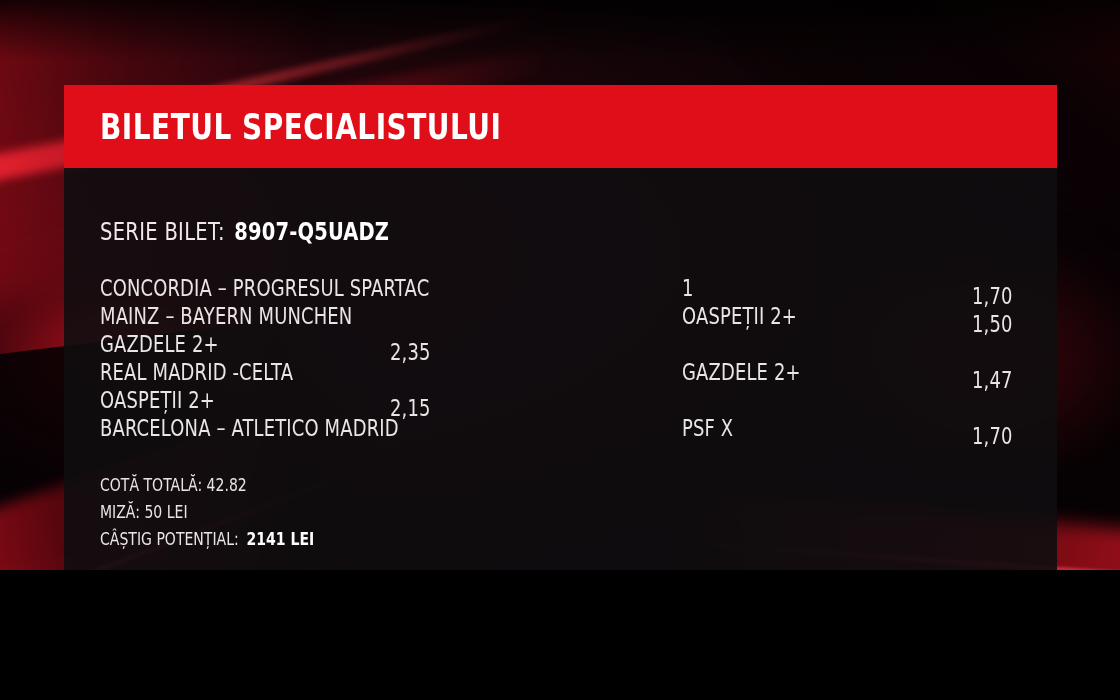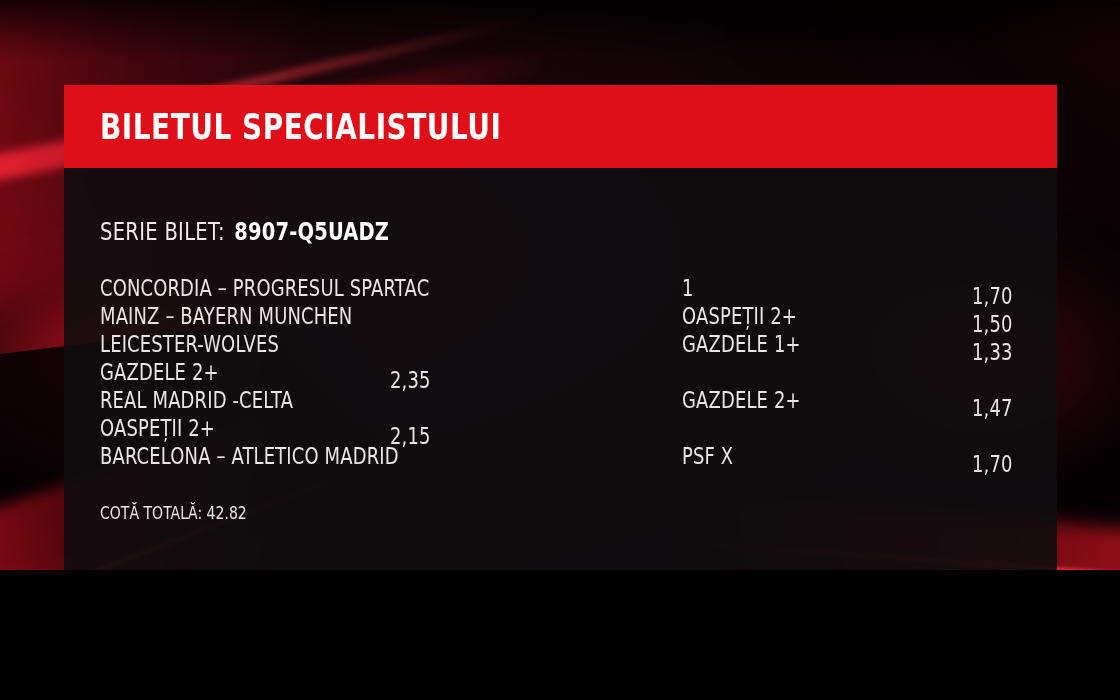--- a/index.html
+++ b/index.html
@@ -282,25 +282,20 @@
           <div class="col-bet"><span class="cond">1</span></div>
           <div class="col-odd"><span class="cond">1,70</span></div>
         </div>
 
         <div class="match-row">
           <div class="col-event"><span class="cond">MAINZ – BAYERN MUNCHEN</span></div>
           <div class="col-bet"><span class="cond">OASPEȚII 2+</span></div>
           <div class="col-odd"><span class="cond">1,50</span></div>
         </div>
 
-        <div class="match-row">
-          <div class="col-event"><span class="cond">LEICESTER-WOLVES</span></div>
-          <div class="col-bet"><span class="cond">GAZDELE 1+</span></div>
-          <div class="col-odd"><span class="cond">1,33</span></div>
-        </div>
 
         <div class="match-row">
           <div class="col-bet"><span class="cond">GAZDELE 2+</span></div>
           <div class="col-odd"><span class="cond">2,35</span></div>
         </div>
 
         <div class="match-row">
           <div class="col-event"><span class="cond">REAL MADRID -CELTA</span></div>
           <div class="col-bet"><span class="cond">GAZDELE 2+</span></div>
           <div class="col-odd"><span class="cond">1,47</span></div>
@@ -316,20 +311,28 @@
           <div class="col-bet"><span class="cond">PSF X</span></div>
           <div class="col-odd"><span class="cond">1,70</span></div>
         </div>
 
       </div>
 
       <div class="summary">
         <div class="sum-row">
           <span class="cond">COTĂ TOTALĂ: 42.82</span>
         </div>
+        <div class="sum-row">
+          <span class="cond">MIZĂ: 50 LEI</span>
+        </div>
+        <div class="sum-row">
+          <span class="cond">
+            <span>CÂȘTIG POTENȚIAL:</span><span class="sum-strong">2141 LEI</span>
+          </span>
+        </div>
       </div>
 
     </div>
   </div>
 
   <div id="ticker">
     <span class="ticker-text">.40 - 2.20; Play-out - Hermannstadt - FC Argeş 1.75 - 3.50 - 2.90; FC Botoşani - FC U Craiova</span>
   </div>
 
 </div>

